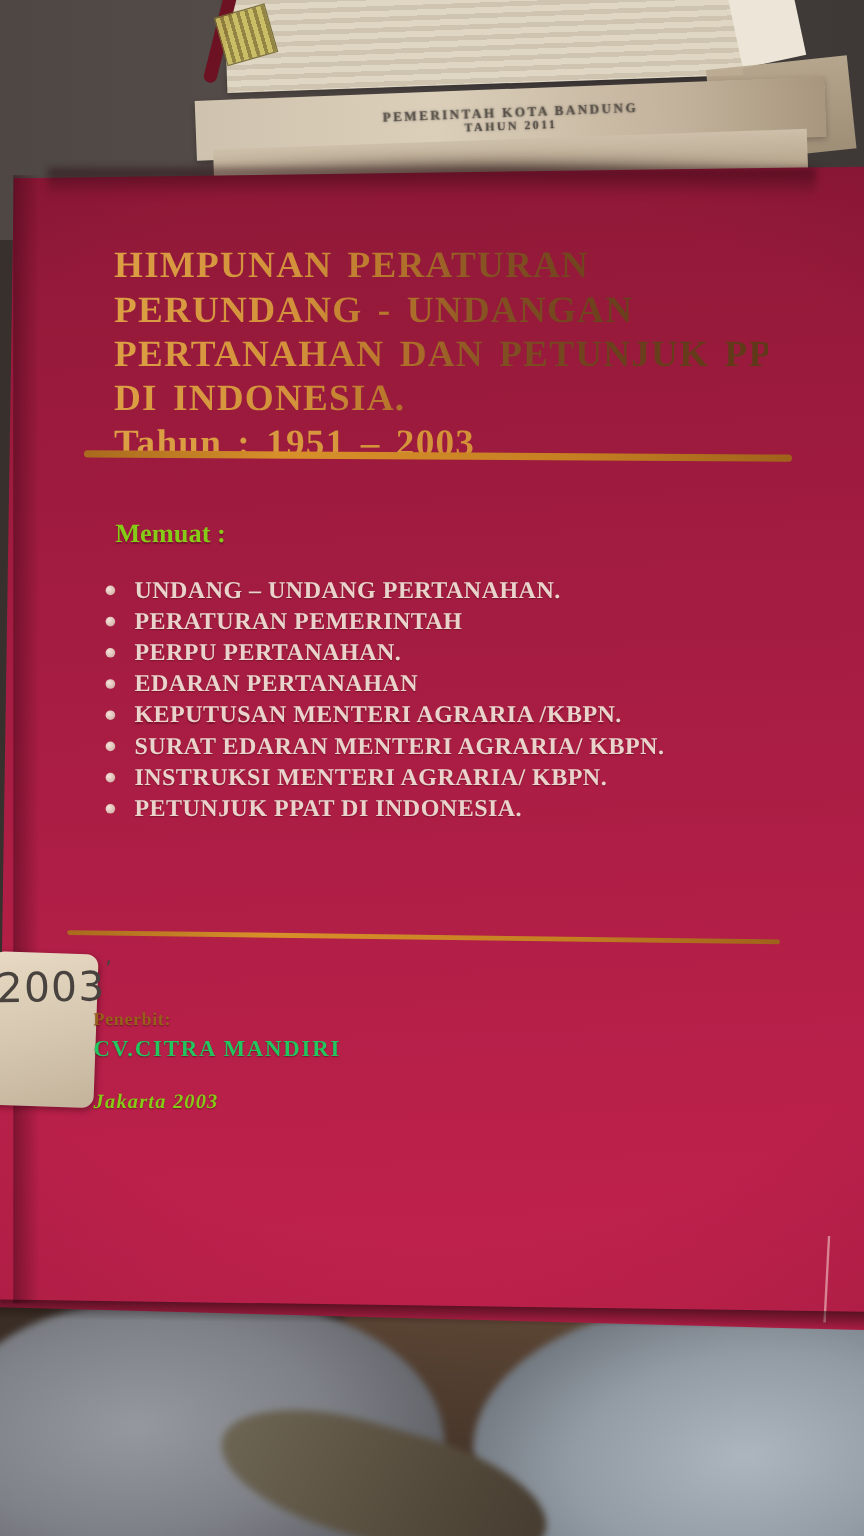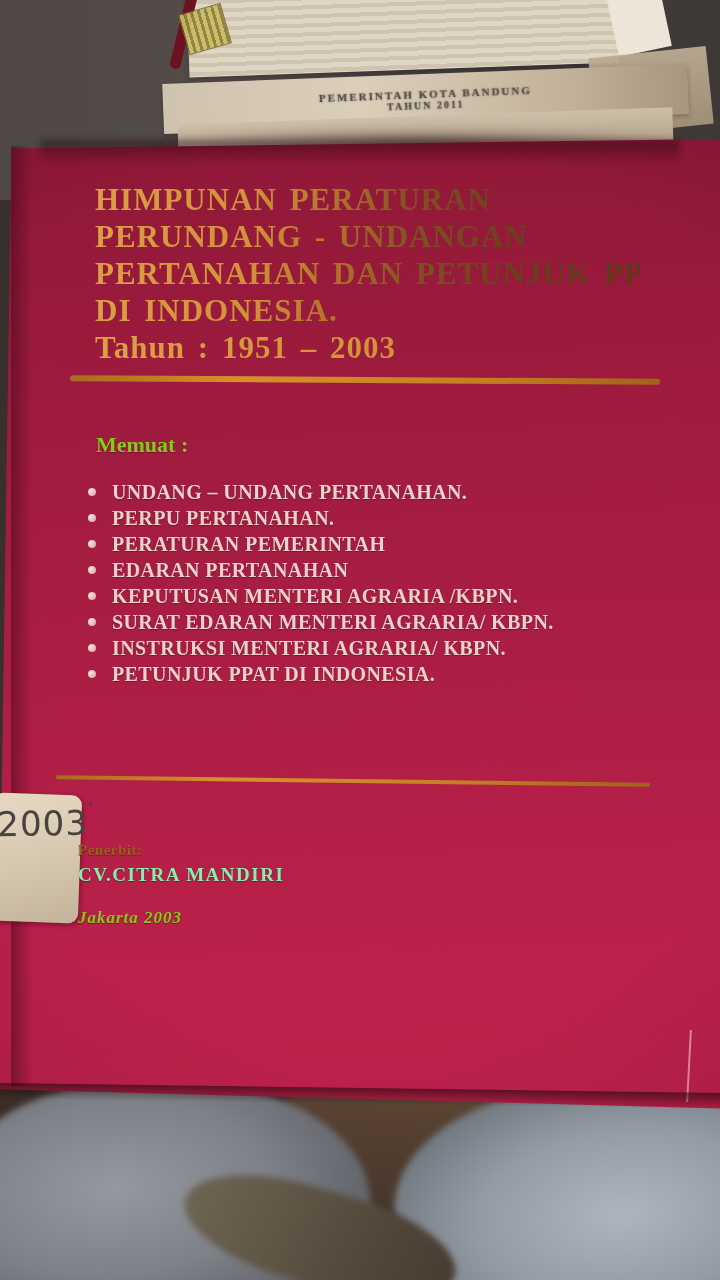--- a/index.html
+++ b/index.html
@@ -57,21 +57,21 @@
     background:linear-gradient(178deg,#83152f 0%,#931939 16%,#a41c41 40%,#b51f48 66%,#c2224d 86%,#c8244f 100%);}
   .book::after{content:"";position:absolute;inset:0;
     background:radial-gradient(130% 62% at 50% 46%,transparent 55%,rgba(40,0,15,.28) 100%);}
   .hinge{position:absolute;left:11px;top:146px;width:22px;height:940px;
     background:linear-gradient(90deg,rgba(55,5,20,.45),transparent);}
   .cover-top-shadow{position:absolute;left:40px;top:140px;width:640px;height:24px;
     background:linear-gradient(180deg,rgba(35,5,14,.5),transparent);filter:blur(3px);}
   .book-bottom-shadow{position:absolute;left:0;top:1088px;width:720px;height:16px;
     background:linear-gradient(180deg,rgba(15,5,5,.55),transparent);transform:rotate(.8deg);}
   
-  .title{position:absolute;left:95px;top:181px;}
+  .title{position:absolute;left:95px;top:202px;}
   .title-line{display:block;font-weight:bold;font-size:31px;line-height:37px;
     letter-spacing:1px;word-spacing:4px;white-space:nowrap;
     background-image:linear-gradient(90deg,#dc9f44 0%,#d2913a 28%,#b8762c 42%,#835022 58%,#6b401d 76%,#5e3818 100%);
     background-size:545px 100%;background-repeat:no-repeat;
     -webkit-background-clip:text;background-clip:text;color:transparent;}
   .title-line.bright{background-image:linear-gradient(90deg,#dca044 0%,#cf8c33 70%,#c07d28 100%);background-size:100% 100%;}
   .rule{position:absolute;height:6px;border-radius:3px;
     background:linear-gradient(90deg,#a96a1e,#d8902a 28%,#c57f22 70%,#9f621b);}
   .rule.top{left:70px;top:377px;width:590px;transform:rotate(.35deg);}
   .rule.bottom{left:56px;top:779px;width:594px;height:4px;transform:rotate(.75deg);}
@@ -87,21 +87,21 @@
   .sticker{position:absolute;left:-8px;top:794px;width:88px;height:128px;
     background:linear-gradient(165deg,#e7d9c3 0%,#d5c6af 55%,#c3b39b 100%);
     border-radius:10px;transform:rotate(2deg);box-shadow:1px 2px 5px rgba(40,5,15,.45);}
   .sticker-text{font-family:"DejaVu Sans",sans-serif;font-size:34px;color:#48433e;
     margin:4px 0 0 4px;letter-spacing:1px;transform:rotate(-3deg);display:inline-block;}
   .sticker-mark{font-size:18px;color:#48433e;vertical-align:20px;}
   .publisher{position:absolute;left:78px;top:842px;color:#a86f1c;}
   .pub-label{font-size:15px;font-weight:bold;letter-spacing:.5px;color:#96601a;
     filter:blur(.4px);text-shadow:0 1px 1px rgba(60,10,20,.5);}
   .pub-name{font-size:19px;font-weight:bold;letter-spacing:1.5px;margin-top:5px;
-    color:#86efac;filter:blur(.3px);text-shadow:0 1px 1px rgba(60,10,20,.5);}
+    color:#22c55e;filter:blur(.3px);text-shadow:0 1px 1px rgba(60,10,20,.5);}
   .pub-city{font-size:17px;font-weight:bold;font-style:italic;letter-spacing:1px;
     margin-top:22px;color:#84cc16;filter:blur(.3px);text-shadow:0 1px 1px rgba(60,10,20,.5);}
   .scratch{position:absolute;left:688px;top:1030px;width:2px;height:72px;
     background:rgba(255,232,222,.5);transform:rotate(3deg);}
 </style>
 </head>
 <body>
 
 <div class="photo">
 
@@ -136,22 +136,22 @@
     <span class="title-line">DI INDONESIA.</span>
     <span class="title-line bright">Tahun : 1951 – 2003</span>
   </div>
 
   <div class="rule top"></div>
 
   <div class="memuat">Memuat :</div>
 
   <ul class="contents">
     <li><span class="dot"></span><span>UNDANG – UNDANG PERTANAHAN.</span></li>
+    <li><span class="dot"></span><span>PERATURAN PEMERINTAH</span></li>
     <li><span class="dot"></span><span>PERPU PERTANAHAN.</span></li>
-    <li><span class="dot"></span><span>PERATURAN PEMERINTAH</span></li>
     <li><span class="dot"></span><span>EDARAN PERTANAHAN</span></li>
     <li><span class="dot"></span><span>KEPUTUSAN MENTERI AGRARIA /KBPN.</span></li>
     <li><span class="dot"></span><span>SURAT EDARAN MENTERI AGRARIA/ KBPN.</span></li>
     <li><span class="dot"></span><span>INSTRUKSI MENTERI AGRARIA/ KBPN.</span></li>
     <li><span class="dot"></span><span>PETUNJUK PPAT DI INDONESIA.</span></li>
   </ul>
 
   <div class="rule bottom"></div>
 
   <div class="sticker">

